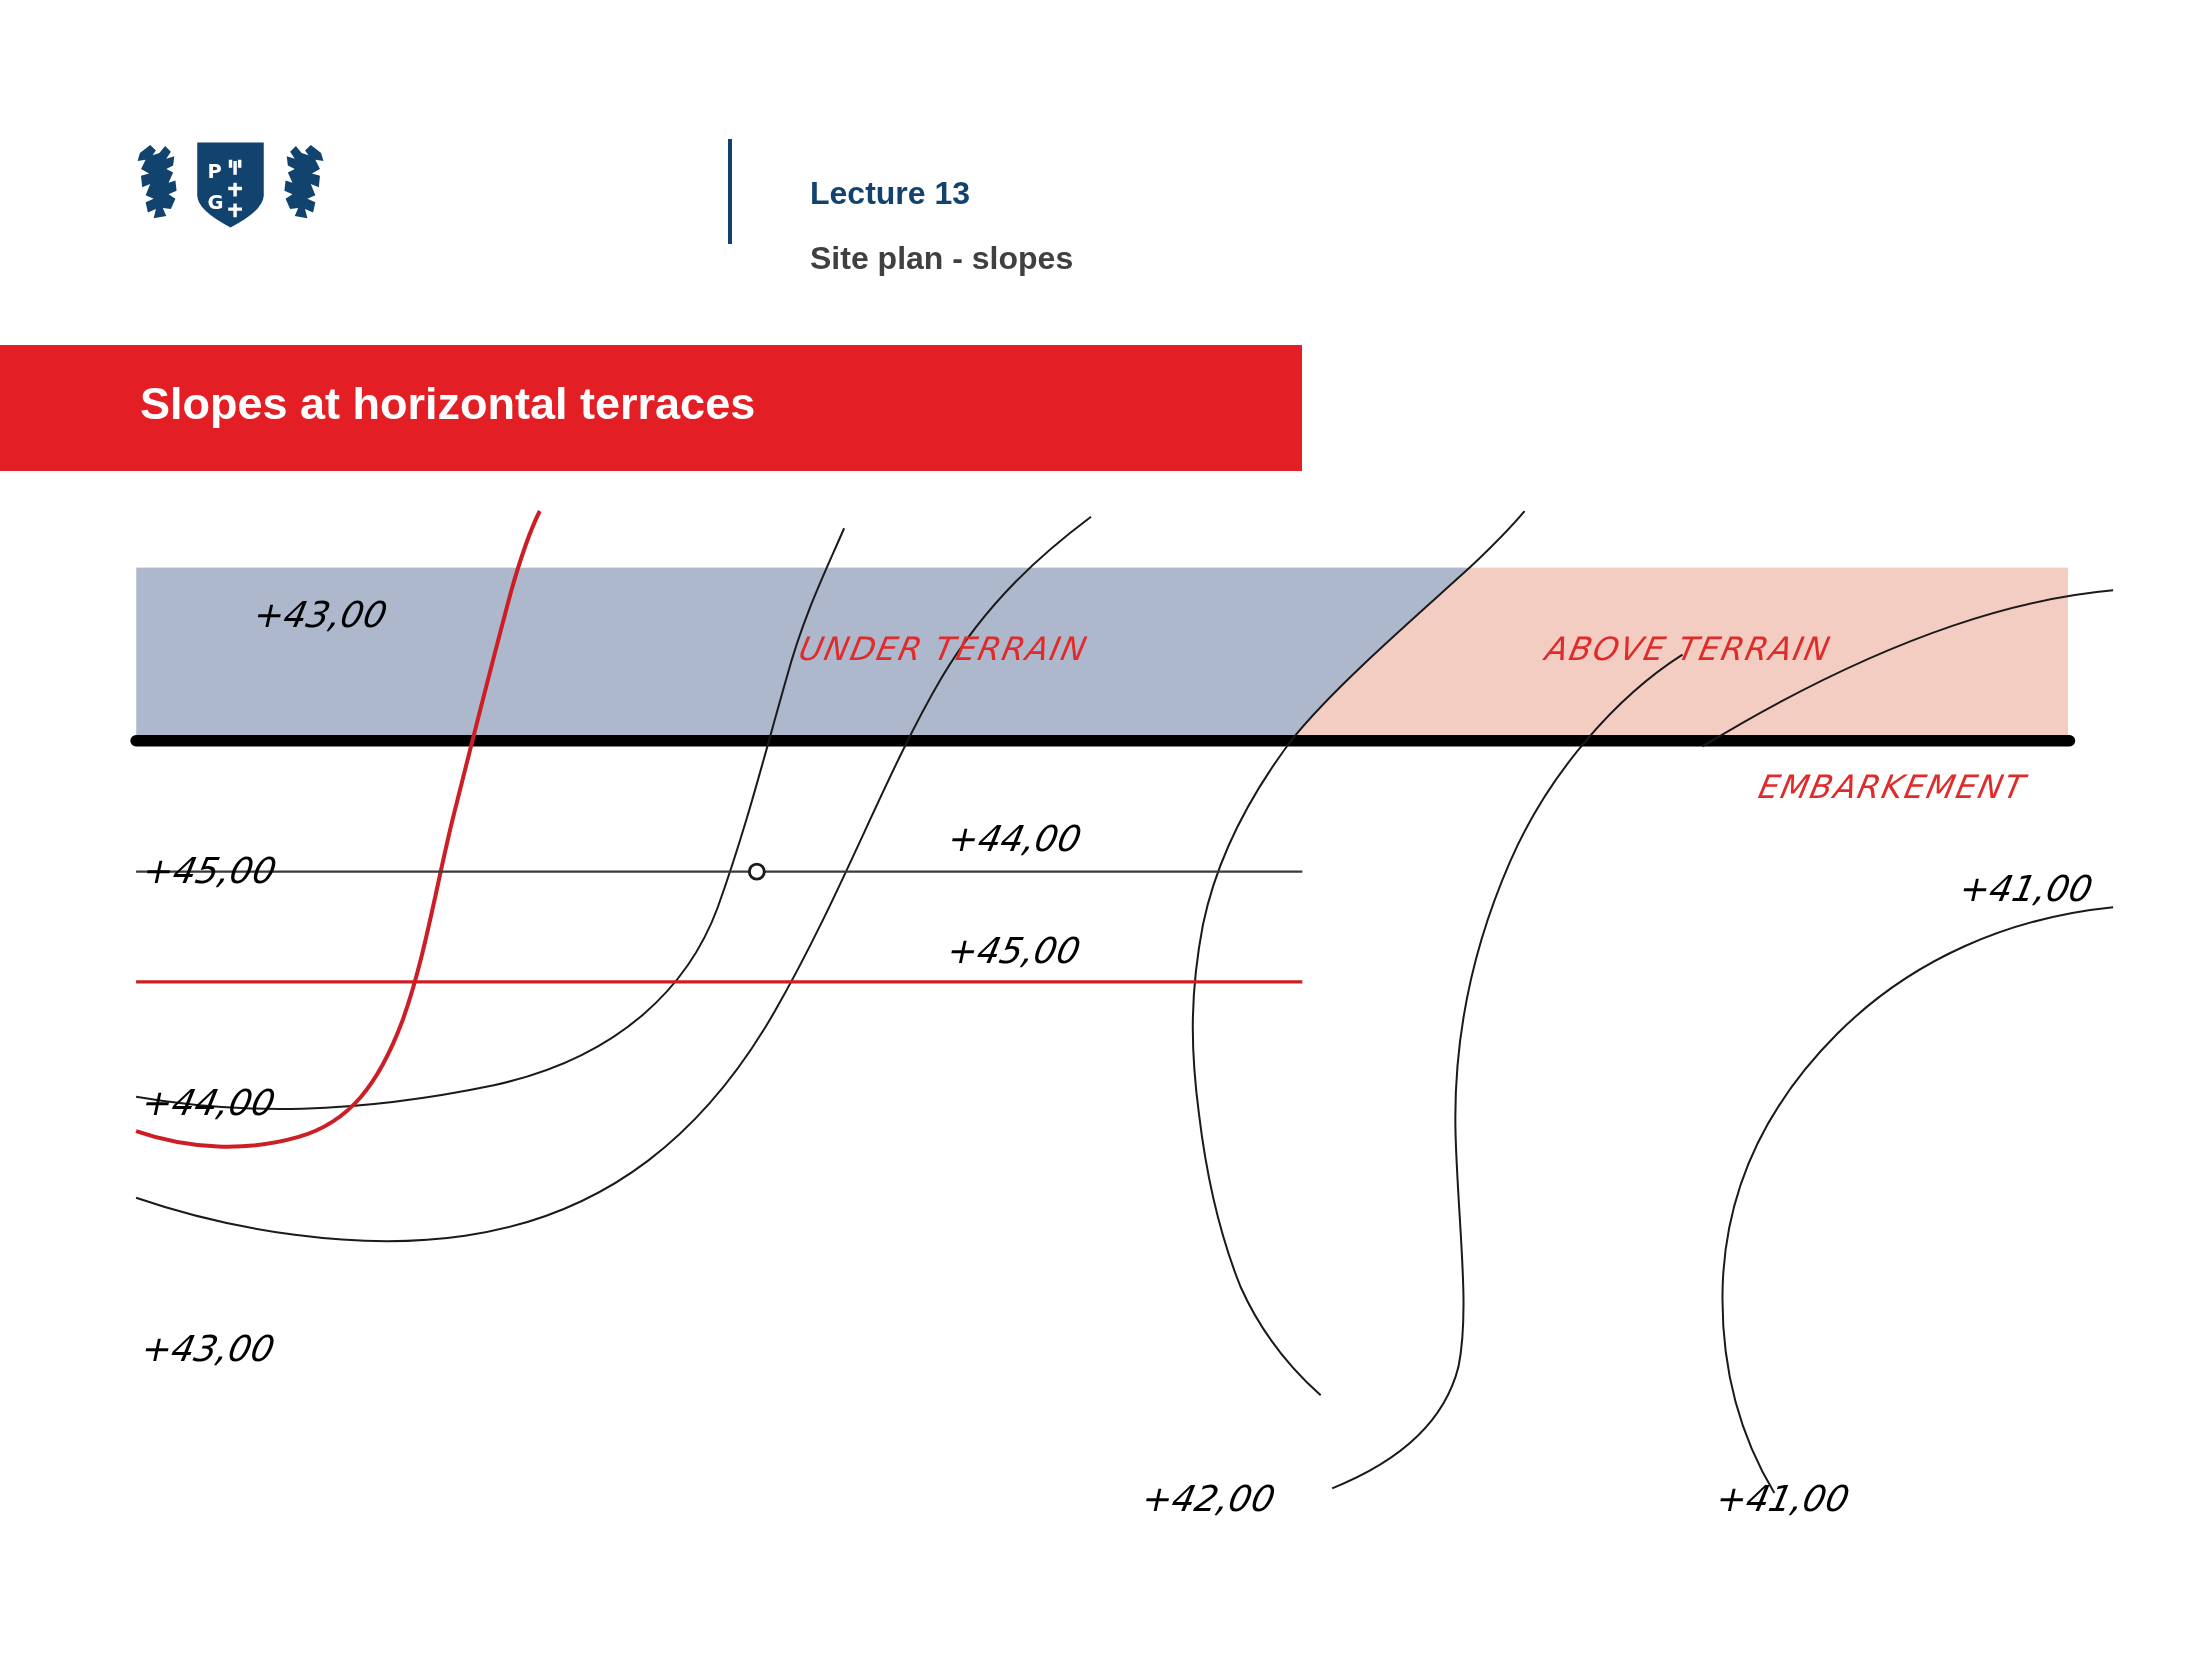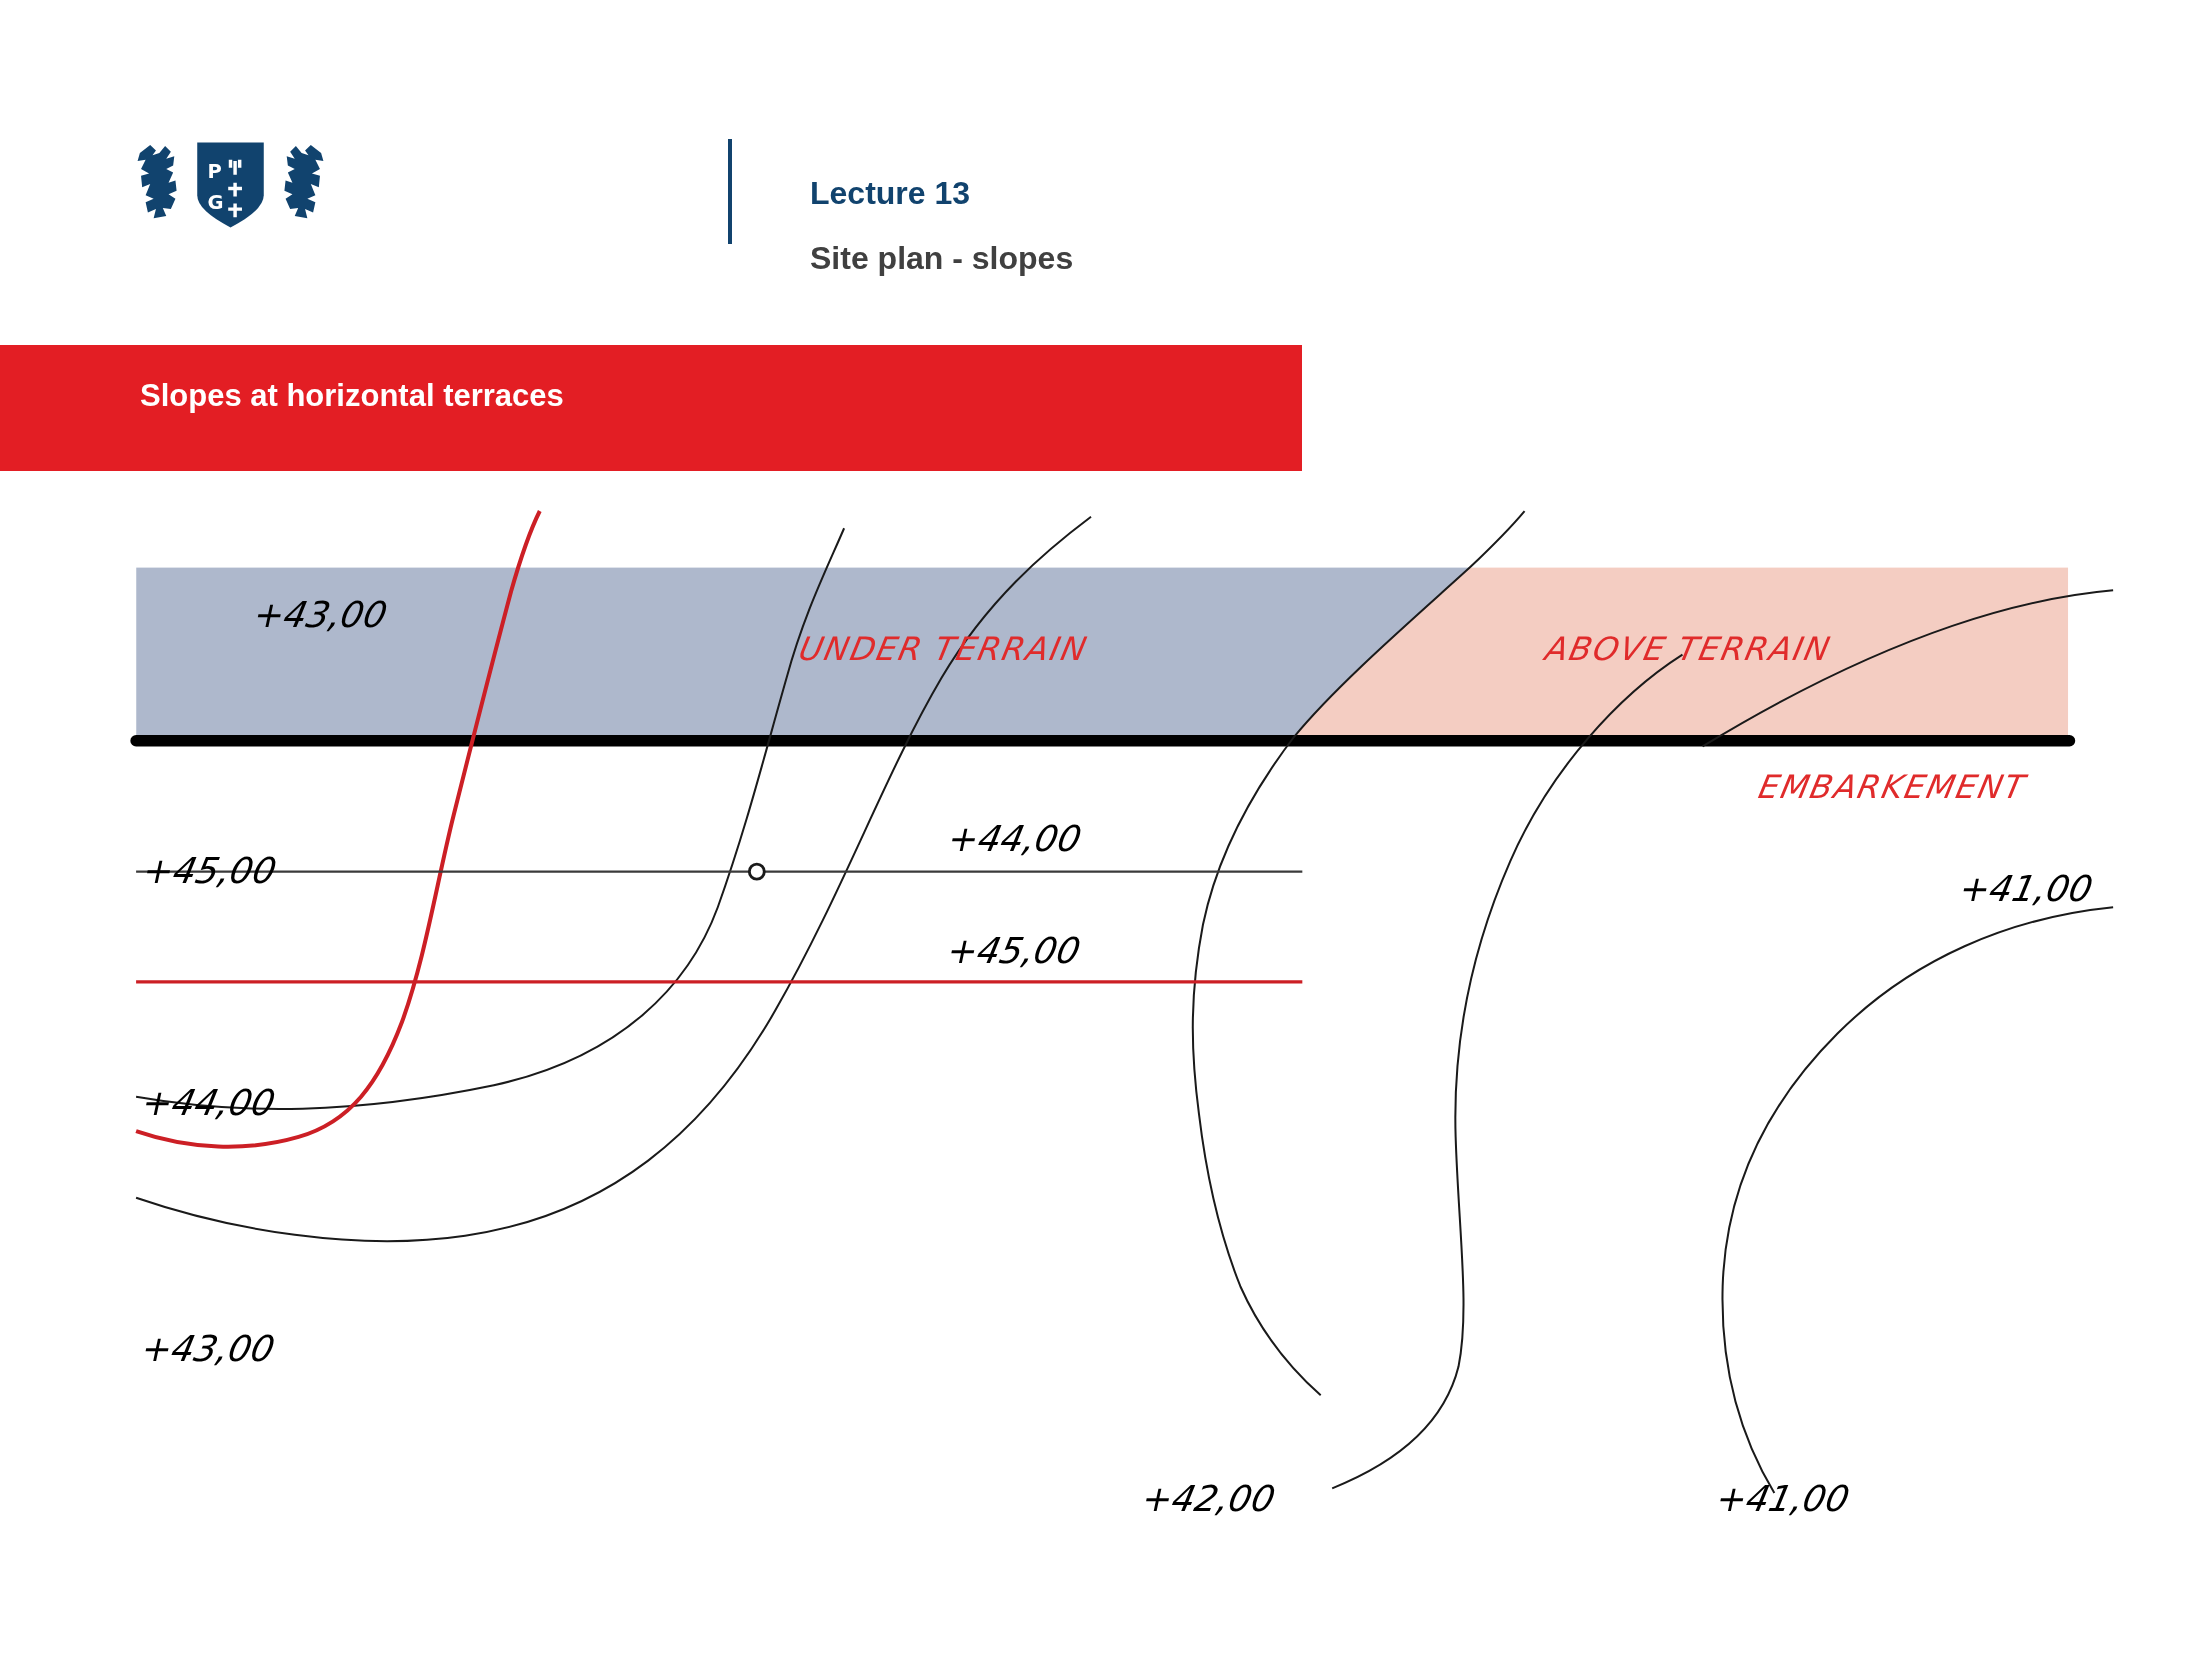--- a/index.html
+++ b/index.html
@@ -35,21 +35,21 @@
     margin-top:30px;white-space:nowrap;
   }
 
   
   #title-bar{
     position:absolute;left:0px;top:345px;width:1302px;height:126px;
     background:#e31e24;
   }
   #title-bar-text{
     position:absolute;left:140px;top:33px;
-    color:#ffffff;font-weight:bold;font-size:31px;white-space:nowrap;
+    color:#ffffff;font-weight:bold;font-size:45px;white-space:nowrap;
   }
 
   
   #diagram{position:absolute;left:0;top:505px;width:2205px;height:1149px;}
   svg{display:block;}
 
   .hand{
     font-family:"DejaVu Sans",sans-serif;
     font-style:italic;
     font-size:62px;

